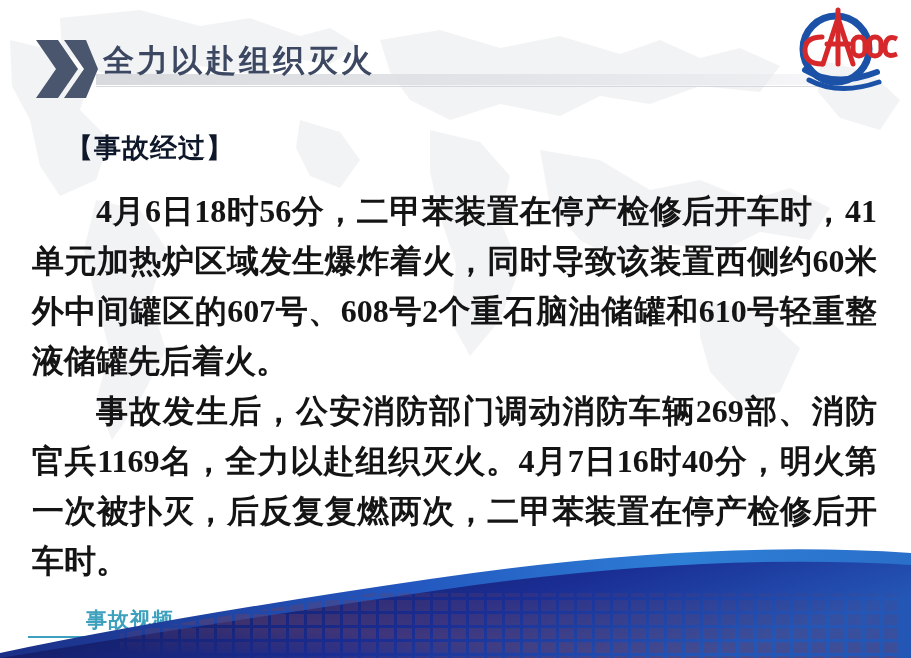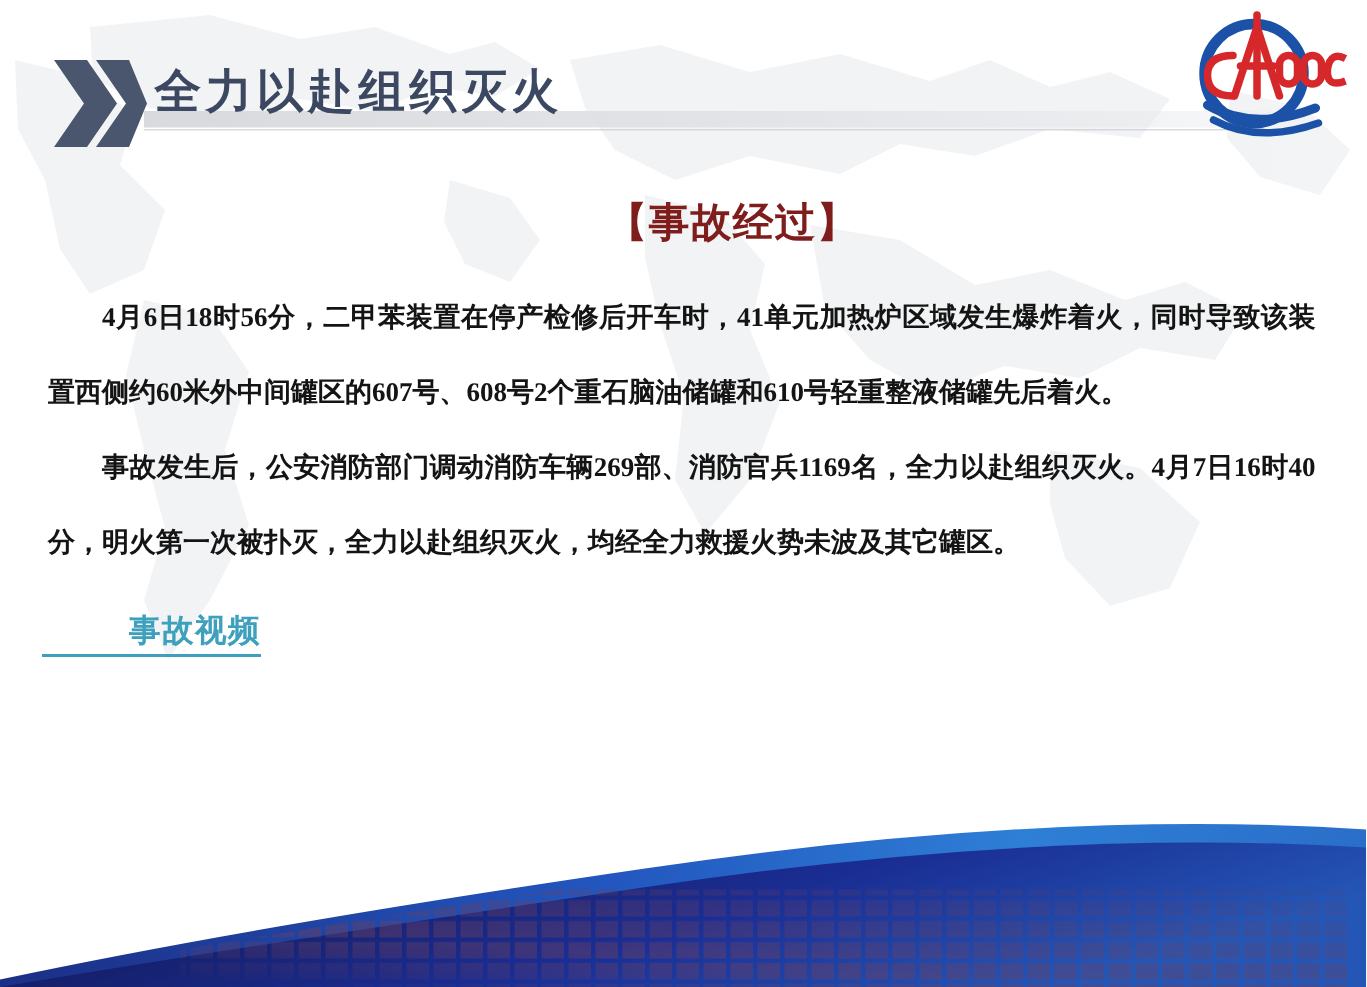--- a/index.html
+++ b/index.html
@@ -92,30 +92,29 @@
     left: 0;
     top: 118px;
     width: 911px;
   }
 
   .section-title {
     margin: 16px 0 0 66px;
     font-family: "Liberation Serif", "DejaVu Serif", serif;
     font-size: 27px;
     font-weight: 700;
-    color: #7f1d1d;
+    color: #0f172a;
     letter-spacing: 1px;
     line-height: 1.1;
-    text-align: center;
   }
 
   .body-block {
     margin: 22px 34px 0 32px;
     font-family: "Liberation Serif", "DejaVu Serif", serif;
-    font-size: 18px;
+    font-size: 32px;
     font-weight: 700;
     color: #141414;
     line-height: 50px;
     letter-spacing: 0px;
     text-align: justify;
     text-justify: inter-ideograph;
   }
   .body-block p {
     margin: 0;
     text-indent: 2em;
@@ -205,21 +204,21 @@
       </svg>
     </div>
   </div>
 
   <div class="content">
 
     <div class="section-title">【事故经过】</div>
 
     <div class="body-block">
       <p>4月6日18时56分，二甲苯装置在停产检修后开车时，41单元加热炉区域发生爆炸着火，同时导致该装置西侧约60米外中间罐区的607号、608号2个重石脑油储罐和610号轻重整液储罐先后着火。</p>
-      <p>事故发生后，公安消防部门调动消防车辆269部、消防官兵1169名，全力以赴组织灭火。4月7日16时40分，明火第一次被扑灭，全力以赴组织灭火，均经全力救援火势未波及其它罐区。</p>
+      <p>事故发生后，公安消防部门调动消防车辆269部、消防官兵1169名，全力以赴组织灭火。4月7日16时40分，明火第一次被扑灭，后反复复燃两次，二甲苯装置在停产检修后开车时。</p>
     </div>
 
     <a class="video-link" href="#">事故视频</a>
   </div>
 
   <div class="bottom-deco">
     <svg viewBox="0 0 911 115" preserveAspectRatio="none" aria-hidden="true">
       <defs>
         <linearGradient id="gTop" x1="0" y1="0" x2="1" y2="0">
           <stop offset="0%" stop-color="#1b2f86"></stop>

